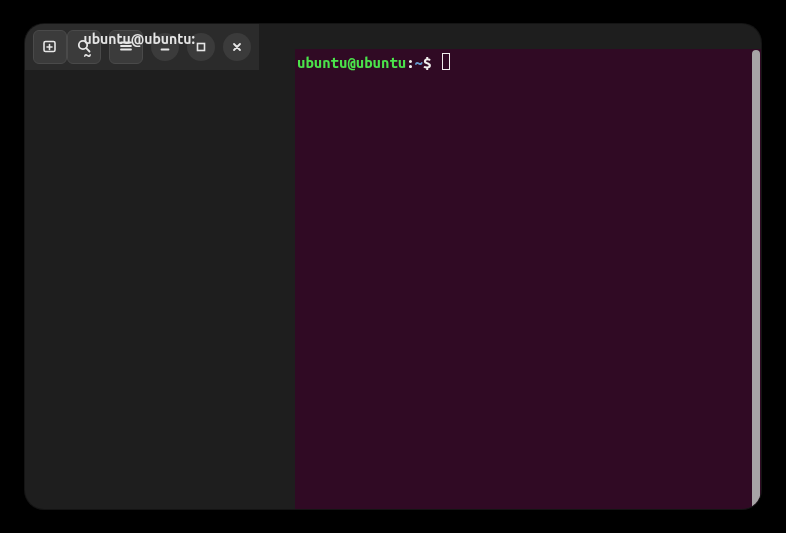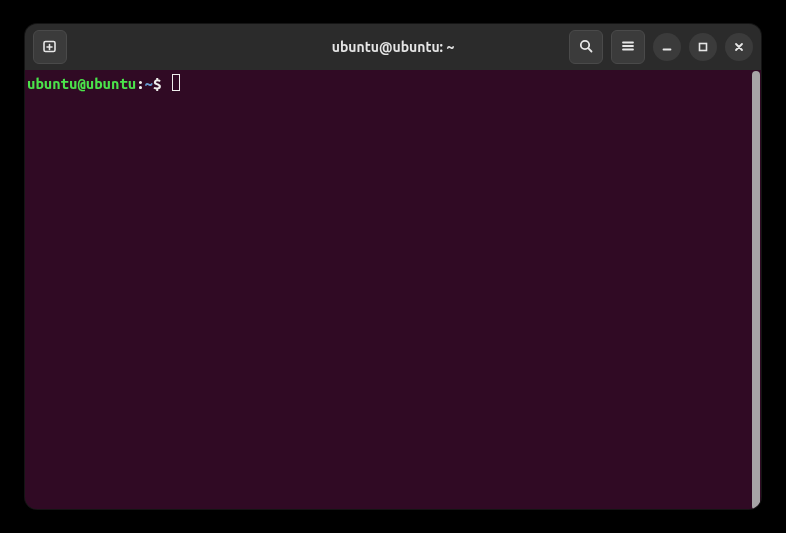--- a/index.html
+++ b/index.html
@@ -13,25 +13,25 @@
       background: #000;
       font-family: "Ubuntu Mono", "DejaVu Sans Mono", monospace;
       display: flex;
       align-items: center;
       justify-content: center;
     }
     .window {
       width: 736px;
       height: 485px;
       background: #1e1e1e;
-      border-radius: 12px;
+      border-radius: 19px;
       overflow: hidden;
       display: flex;
-      flex-direction: column;
       box-shadow: 0 0 0 1px rgba(255,255,255,0.08);
+      gap: 36px;
     }
     .titlebar {
       height: 46px;
       background: #2b2b2b;
       display: flex;
       align-items: center;
       padding: 0 8px;
       position: relative;
       flex-shrink: 0;
     }
@@ -88,20 +88,21 @@
     .terminal-body {
       flex: 1;
       background: #300a24;
       color: #eeeeec;
       font-size: 15px;
       line-height: 1.3;
       padding: 4px 2px;
       font-family: "Ubuntu Mono", "DejaVu Sans Mono", monospace;
       position: relative;
       display: flex;
+      margin-top: 25px;
     }
     .terminal-content {
       flex: 1;
       white-space: pre;
     }
     .prompt-user {
       color: #4be34b;
       font-weight: bold;
     }
     .prompt-colon {

